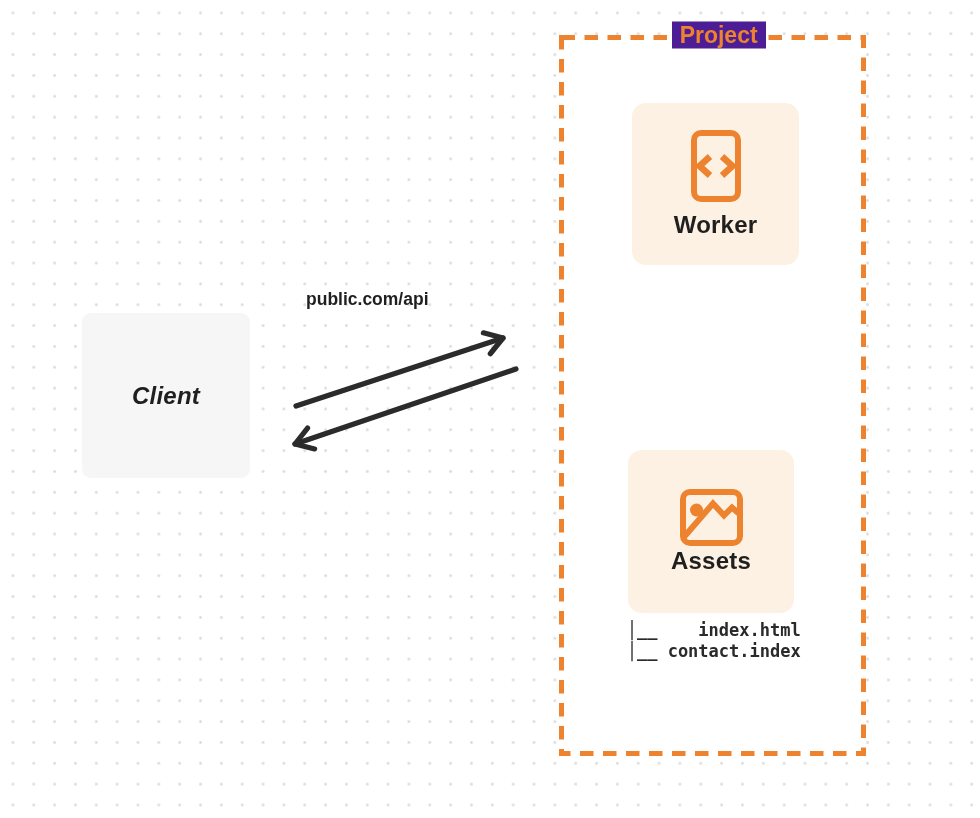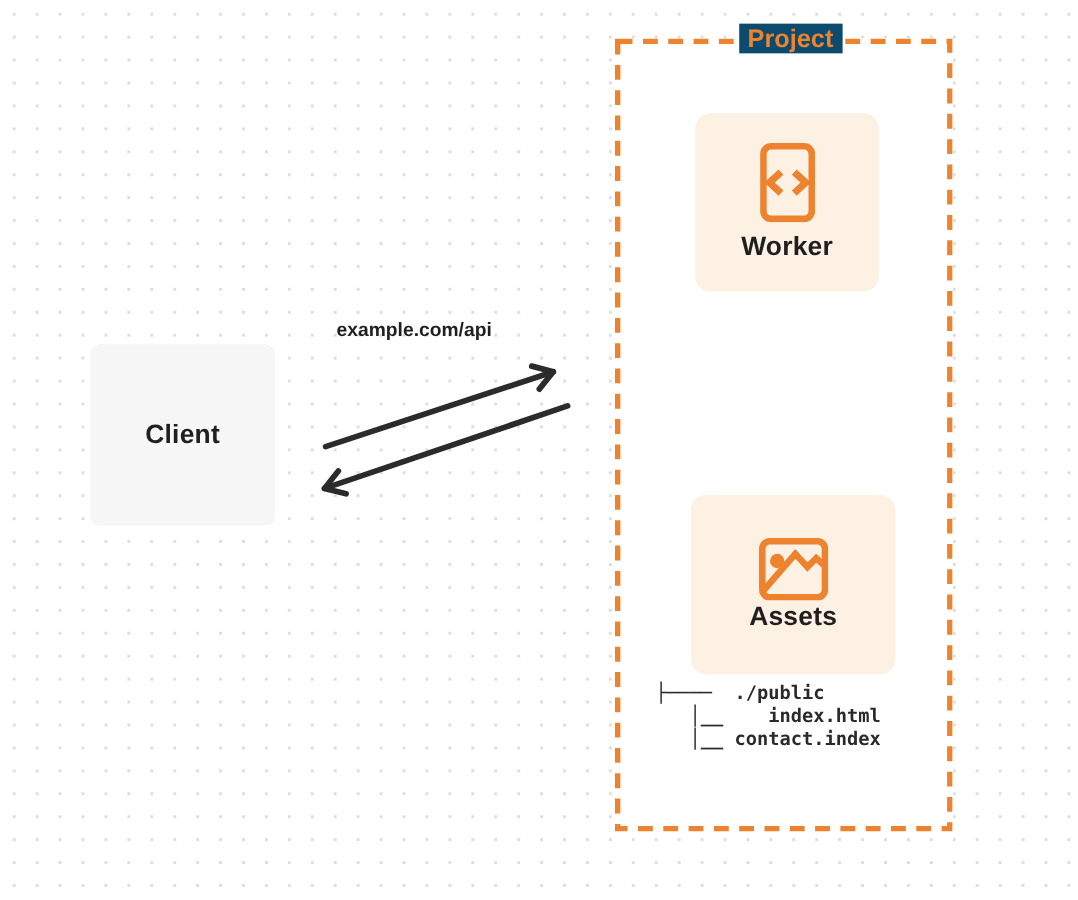--- a/index.html
+++ b/index.html
@@ -17,49 +17,49 @@
     background-size: 20.85px 20.85px;
     background-position: 2.5px 2.5px;
   }
   .card {
     position: absolute;
     display: flex; flex-direction: column;
     align-items: center; justify-content: center;
   }
   .client-card {
     left: 82px; top: 313px; width: 168px; height: 165px;
-    background: #f6f6f7; border-radius: 9px;
+    background: #f6f6f7; border-radius: 9px; font-style: italic;
   }
   .card-label {
     font-size: 24px; font-weight: 700; color: #1f1f1f; letter-spacing: 0.2px;
   }
   .request-label {
     position: absolute; left: 306px; top: 289px;
     font-size: 17.5px; font-weight: 700; color: #1f1f1f;
     white-space: nowrap;
   }
   .arrows-svg { position: absolute; left: 0; top: 0; pointer-events: none; }
   .project-box {
     position: absolute; left: 559px; top: 35px; width: 307px; height: 721px;
     background: #ffffff;
   }
   .project-border-svg { position: absolute; inset: 0; display: block; }
   .project-label {
     position: absolute; left: 52%; top: 0;
     transform: translate(-50%, -50%);
-    background: #0c4a6e; padding: 0 8px;
+    background: #4c1d95; padding: 0 8px;
     font-size: 23px; font-weight: 700; color: #ed832e;
     white-space: nowrap;
   }
   .worker-card {
     left: 73px; top: 68px; width: 167px; height: 162px;
     background: #fcf1e2; border-radius: 14px; gap: 9px;
   }
   .assets-card {
-    left: 69px; top: 415px; width: 186px; height: 163px;
+    left: 69px; top: 415px; width: 166px; height: 163px;
     background: #fcf1e2; border-radius: 14px; gap: 1px;
   }
   .icon-wrap { display: block; line-height: 0; }
   .file-tree {
     position: absolute; left: 37px; top: 585px;
     font-family: "DejaVu Sans Mono", monospace;
     font-size: 17px; line-height: 21px; font-weight: 700;
     color: #2a2a2a;
   }
   .tree-line { display: block; white-space: pre; }
@@ -78,21 +78,21 @@
   <svg class="arrows-svg" width="980" height="818" viewBox="0 0 980 818">
     <defs>
       <marker id="head" markerUnits="userSpaceOnUse" markerWidth="34" markerHeight="34" viewBox="0 0 34 34" refX="26" refY="17" orient="auto">
         <polyline points="9,6 26,17 9,28" fill="none" stroke="#2b2b2b" stroke-width="5.2" stroke-linecap="round" stroke-linejoin="round"></polyline>
       </marker>
     </defs>
     <line x1="296" y1="406" x2="503" y2="338" stroke="#2b2b2b" stroke-width="5.2" stroke-linecap="round" marker-end="url(#head)"></line>
     <line x1="516" y1="369" x2="295" y2="444" stroke="#2b2b2b" stroke-width="5.2" stroke-linecap="round" marker-end="url(#head)"></line>
   </svg>
 
-  <div class="request-label">example.com/api</div>
+  <div class="request-label">public.com/api</div>
 
   <div class="project-box">
     <svg class="project-border-svg" width="307" height="721" viewBox="0 0 307 721">
       <rect x="2.5" y="2.5" width="302" height="716" fill="none" stroke="#ed832e" stroke-width="5" stroke-dasharray="13.5 9.5"></rect>
     </svg>
     <span class="project-label">Project</span>
 
     <div class="card worker-card">
       <span class="icon-wrap">
         <svg width="50" height="72" viewBox="0 0 50 72">
@@ -108,16 +108,16 @@
       <span class="icon-wrap">
         <svg width="63" height="57" viewBox="0 0 63 57">
           <rect x="3" y="3" width="57" height="51" rx="7" fill="none" stroke="#ed832e" stroke-width="6"></rect>
           <circle cx="16.5" cy="21" r="6.5" fill="#ed832e"></circle>
           <polyline points="4,48 33,14.5 44,26.5 52,18.5 60,25.5" fill="none" stroke="#ed832e" stroke-width="6" stroke-linejoin="miter"></polyline>
         </svg>
       </span>
       <span class="card-label">Assets</span>
     </div>
 
-    <pre class="file-tree"><span class="tree-line">├────  ./public</span><span class="tree-line">   │__    index.html</span><span class="tree-line">   │__ contact.index</span></pre>
+    <pre class="file-tree"><span class="tree-line">   │__    index.html</span><span class="tree-line">   │__ contact.index</span></pre>
   </div>
 
 </div>
 
 </body></html>

